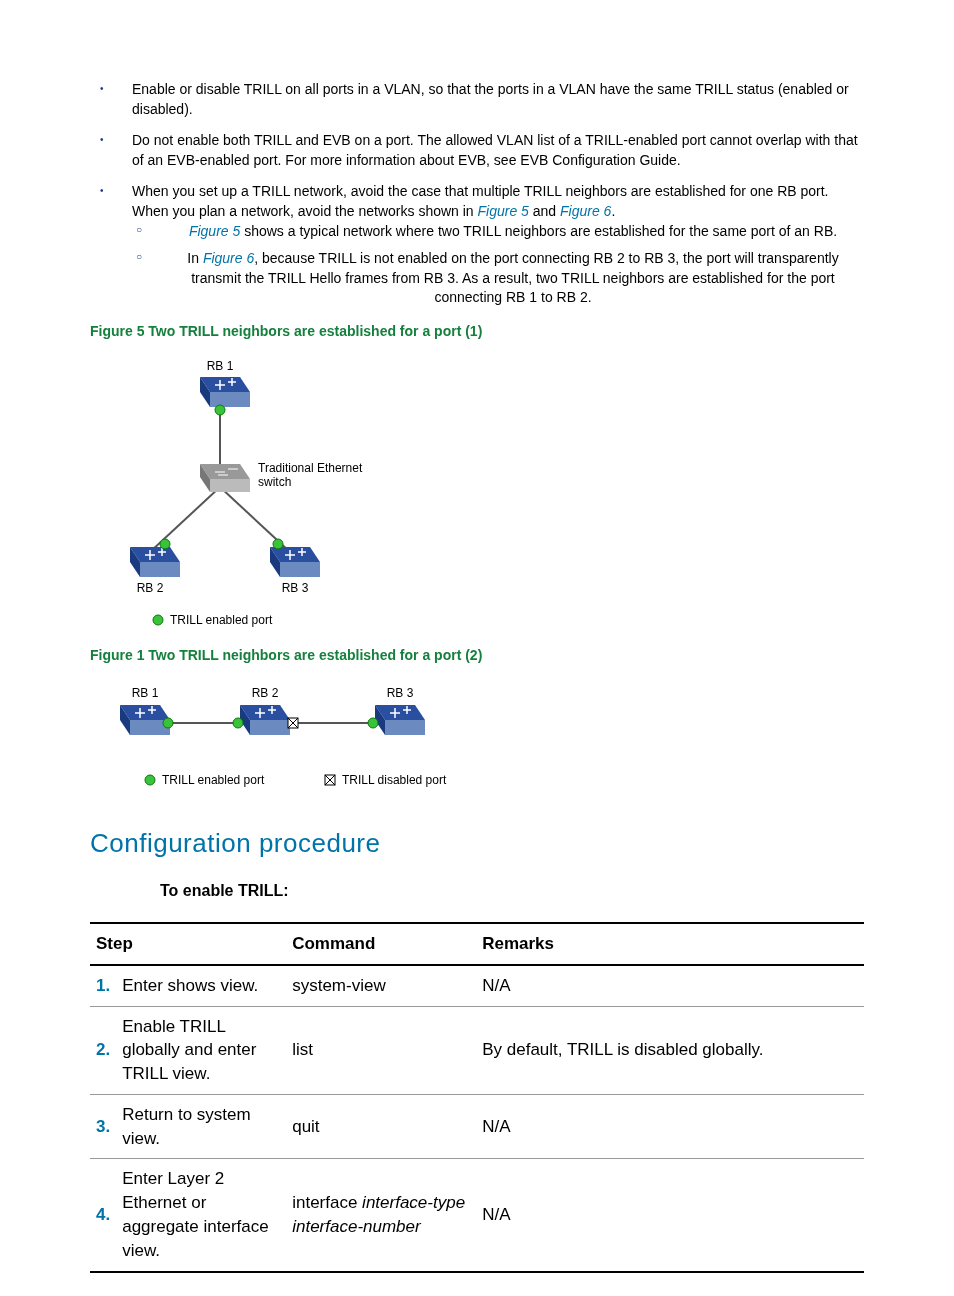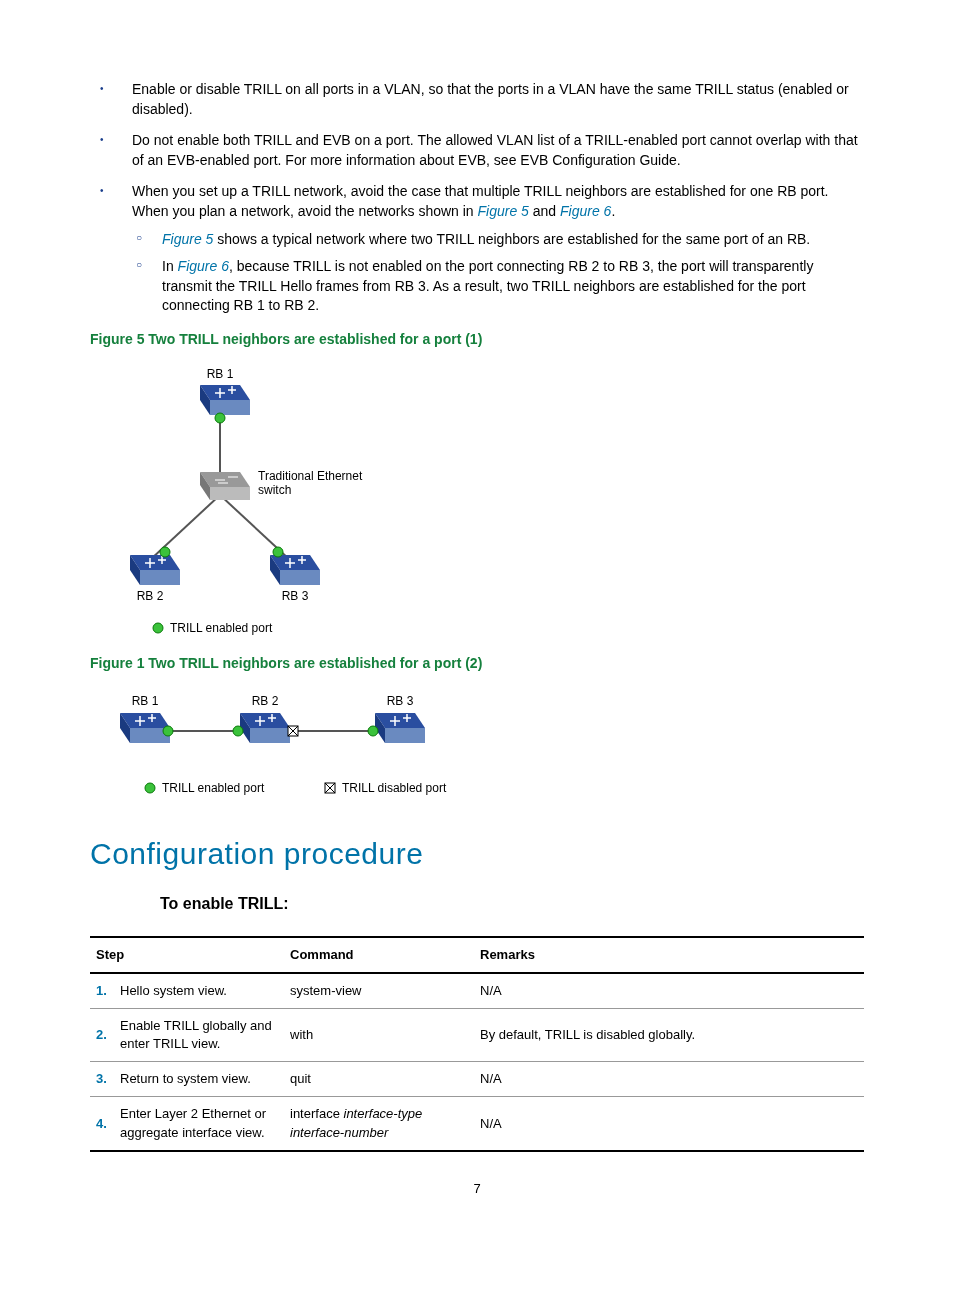--- a/index.html
+++ b/index.html
@@ -20,21 +20,21 @@
     margin-bottom: 12px;
   }
   .bullet-list > li::before {
     content: "•";
     position: absolute;
     left: 10px;
     top: 2px;
     color: #1a3e8c;
     font-size: 10px;
   }
-  .sub-list { list-style: none; margin: 8px 0 0 0; padding: 0; }
+  .sub-list { list-style: none; margin: 0 0 0 0; padding: 0; text-align: center; }
   .sub-list > li {
     position: relative;
     padding-left: 30px;
     margin-bottom: 8px;
   }
   .sub-list > li::before {
     content: "○";
     position: absolute;
     left: 4px;
     top: 1px;
@@ -55,33 +55,33 @@
   }
   .diagram svg { display: block; }
   .diagram-label {
     font-family: Arial, sans-serif;
     font-size: 12px;
     fill: #000;
   }
   .h2 {
     color: #0073a8;
     font-weight: 300;
-    font-size: 30px;
+    font-size: 26px;
     margin: 30px 0 18px 0;
     letter-spacing: 0.5px;
   }
   .intro {
     margin: 0 0 20px 70px;
     font-size: 16px;
     font-weight: bold;
   }
   table.cmd {
     width: 100%;
     border-collapse: collapse;
-    font-size: 13px;
+    font-size: 17px;
   }
   table.cmd th {
     text-align: left;
     font-weight: bold;
     padding: 8px 6px 8px 6px;
     border-top: 2px solid #000;
     border-bottom: 2px solid #000;
   }
   table.cmd td {
     padding: 8px 6px;
@@ -230,28 +230,28 @@
   <thead>
     <tr>
       <th colspan="2">Step</th>
       <th>Command</th>
       <th>Remarks</th>
     </tr>
   </thead>
   <tbody>
     <tr>
       <td class="stepnum">1.</td>
-      <td style="width:170px">Hello system view.</td>
+      <td style="width:170px">Enter shows view.</td>
       <td class="cmd-col" style="width:190px">system-view</td>
       <td>N/A</td>
     </tr>
     <tr>
       <td class="stepnum">2.</td>
       <td>Enable TRILL globally and enter TRILL view.</td>
-      <td class="cmd-col">with</td>
+      <td class="cmd-col">list</td>
       <td>By default, TRILL is disabled globally.</td>
     </tr>
     <tr>
       <td class="stepnum">3.</td>
       <td>Return to system view.</td>
       <td class="cmd-col">quit</td>
       <td>N/A</td>
     </tr>
     <tr>
       <td class="stepnum">4.</td>

